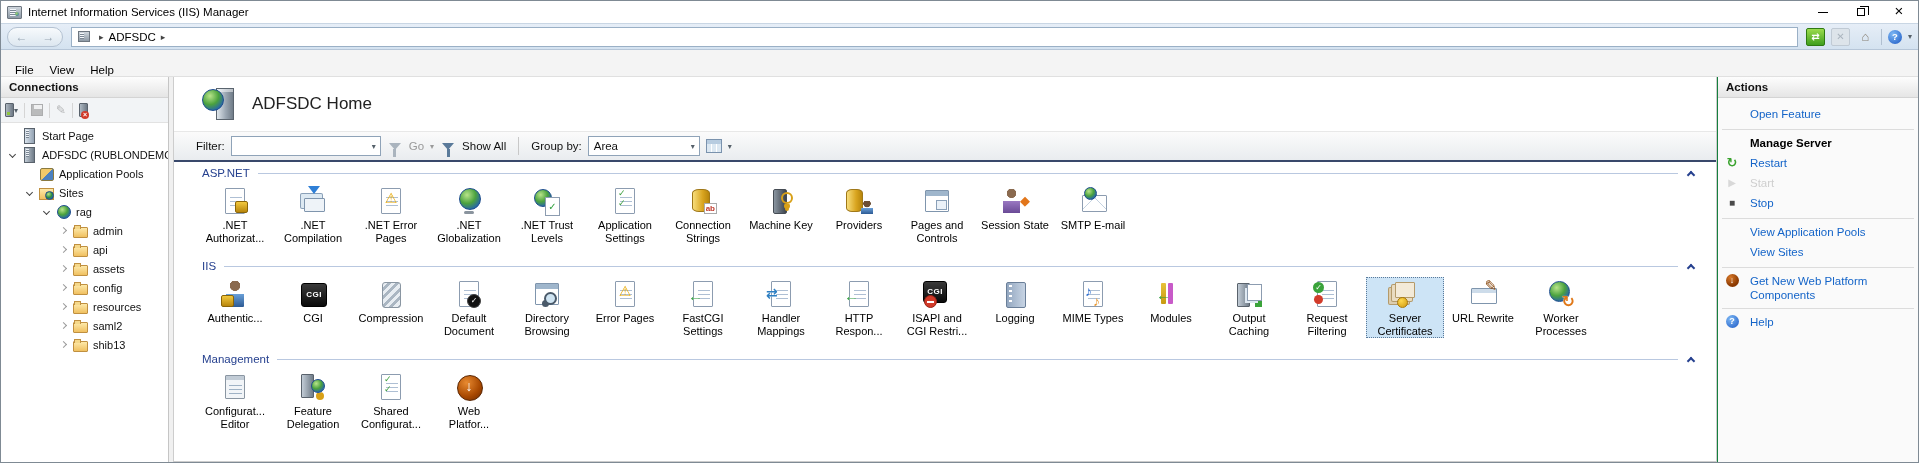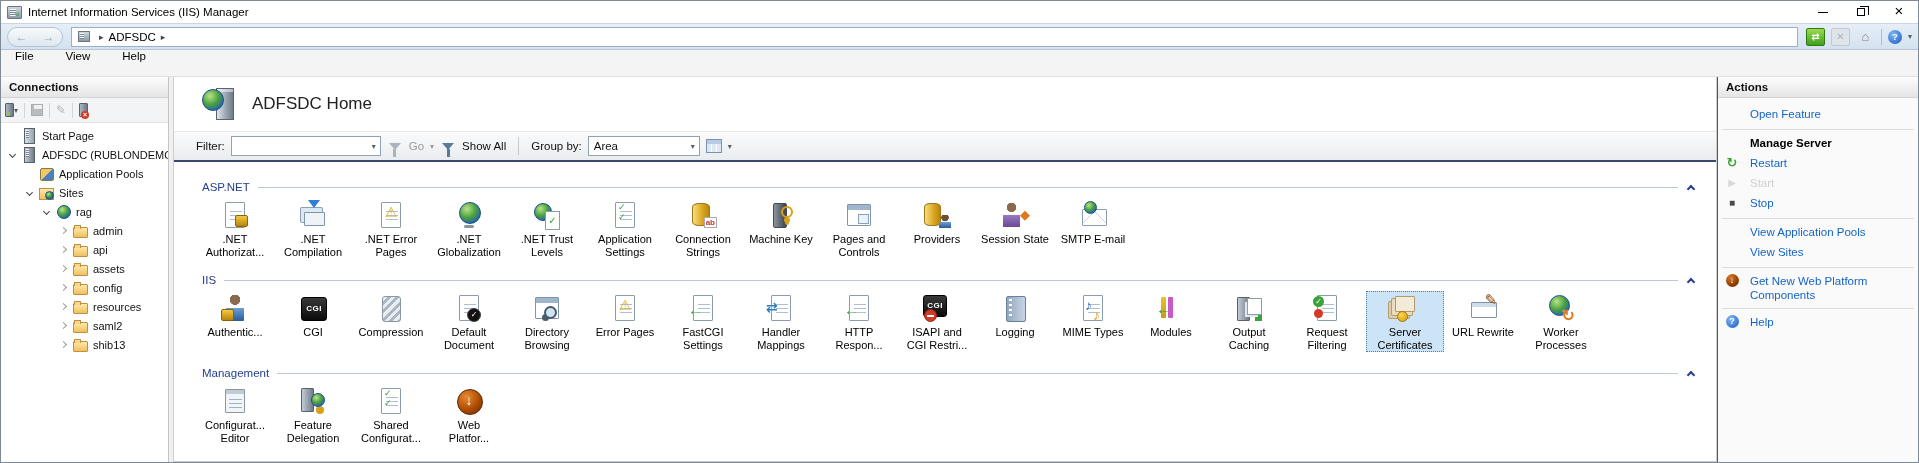--- a/index.html
+++ b/index.html
@@ -39,21 +39,21 @@
   .addr-btn { width:19px; height:18px; display:flex; align-items:center; justify-content:center; border-radius:2px; }
   .refresh-btn { background:linear-gradient(180deg,#9bdc4e,#3f9e1e); border:1px solid #2f7a12; color:#fff; font-size:10px; font-weight:bold; }
   .cancel-btn { background:#dde4ea; border:1px solid #c0cad4; color:#aab4be; font-size:10px; font-weight:bold; }
   .home-btn { color:#8a8276; font-size:13px; }
   .addr-sep { width:1px; height:16px; background:#b0bfd0; }
   .help-circle { width:14px; height:14px; border-radius:50%; background:radial-gradient(circle at 35% 30%,#7db8f4,#1a57c4);
     color:#fff; font-size:9.5px; font-weight:bold; display:flex; align-items:center; justify-content:center; }
   .caret { color:#55606a; font-size:8px; }
 
   
-  .menubar { height:27px; background:#f4f4f4; border-bottom:1px solid #e0e0e0; display:flex; align-items:flex-start; padding-left:14px; gap:32px; flex:0 0 auto; }
+  .menubar { height:27px; background:#f4f4f4; border-bottom:1px solid #e0e0e0; display:flex; align-items:flex-end; padding-left:14px; gap:16px; flex:0 0 auto; }
   .menu-item { font-size:11.5px; color:#000; }
 
   
   .body { flex:1 1 auto; display:flex; min-height:0; background:#f0f0f0; }
   .panel-header { height:21px; background:linear-gradient(180deg,#fdfdfd,#e5e5e5); border-bottom:1px solid #d4d4d4;
     display:flex; align-items:center; padding-left:8px; font-weight:bold; font-size:11.5px; color:#111; }
 
   
   .connections { width:168px; flex:0 0 auto; background:#fff; border-right:1px solid #c5c5c5; display:flex; flex-direction:column; }
   .conn-toolbar { height:25px; background:#f2f4f6; border-bottom:1px solid #e2e2e2; display:flex; align-items:center; padding-left:4px; gap:4px; }
@@ -118,21 +118,21 @@
   .funnel::after { content:""; position:absolute; left:-1.5px; top:-1px; width:3px; height:8px; background:#aab4be; }
   .funnel.dark { border-top-color:#5a7a9a; }
   .funnel.dark::after { background:#5a7a9a; }
   .grey-text { color:#9a9a9a; }
   .fb-sep { width:1px; height:18px; background:#c8c8c8; margin:0 6px; }
   .grid-icon { width:16px; height:14px; border:1px solid #7a92ad; background:
     linear-gradient(180deg,#b7cce0 0 4px,transparent 4px),
     repeating-linear-gradient(90deg,#dce8f2 0 4px,#fff 4px 5px); }
 
   .content { flex:1 1 auto; overflow:hidden; padding:3px 18px 0 20px; }
-  .feature-section { margin-top:14px; }
+  .feature-section { margin-top:0; }
   .feature-section + .feature-section { margin-top:13px; }
   .sec-head { display:flex; align-items:center; padding-left:8px; height:16px; }
   .sec-title { color:#26418f; font-size:11.5px; flex:0 0 auto; }
   .sec-line { flex:1 1 auto; border-top:1px solid #b9c8e0; margin:0 10px 0 8px; }
   .sec-chevron { width:6px; height:6px; border-right:2px solid #26418f; border-top:2px solid #26418f;
     transform:rotate(-45deg); margin-right:4px; margin-top:3px; flex:0 0 auto; }
   .grid { display:flex; padding-left:2px; margin-top:3px; }
   .feature { width:78px; flex:0 0 auto; display:flex; flex-direction:column; align-items:center; padding-top:2px; }
   .feature.selected { background:#cde4f6; outline:1px dotted #5a7a9a; outline-offset:-1px; }
   .f-label { font-size:11px; line-height:13px; text-align:center; white-space:pre-line; margin-top:3px; color:#000; }
@@ -471,27 +471,27 @@
               <div class="feature">
     <span class="fi" data-icon="connection-strings-icon"></span>
     <span class="f-label">Connection
 Strings</span>
   </div>
               <div class="feature">
     <span class="fi" data-icon="machine-key-icon"></span>
     <span class="f-label">Machine Key</span>
   </div>
               <div class="feature">
+    <span class="fi" data-icon="providers-icon"></span>
+    <span class="f-label">Providers</span>
+  </div>
+              <div class="feature">
     <span class="fi" data-icon="pages-and-controls-icon"></span>
     <span class="f-label">Pages and
 Controls</span>
-  </div>
-              <div class="feature">
-    <span class="fi" data-icon="providers-icon"></span>
-    <span class="f-label">Providers</span>
   </div>
               <div class="feature">
     <span class="fi" data-icon="session-state-icon"></span>
     <span class="f-label">Session State</span>
   </div>
               <div class="feature">
     <span class="fi" data-icon="smtp-email-icon"></span>
     <span class="f-label">SMTP E-mail</span>
   </div>
             </div>

